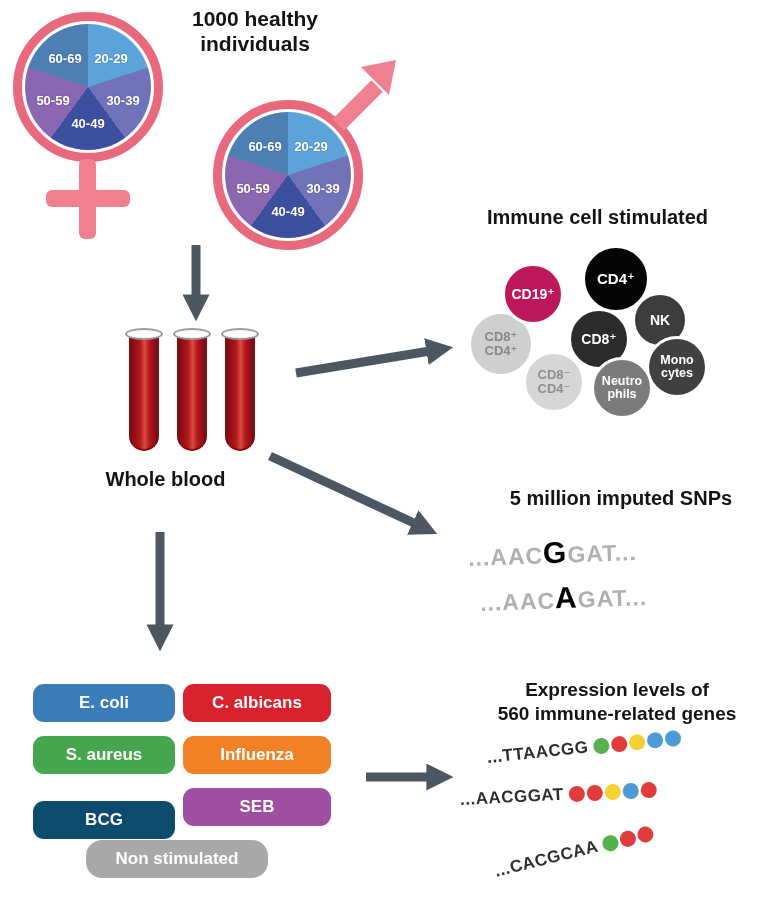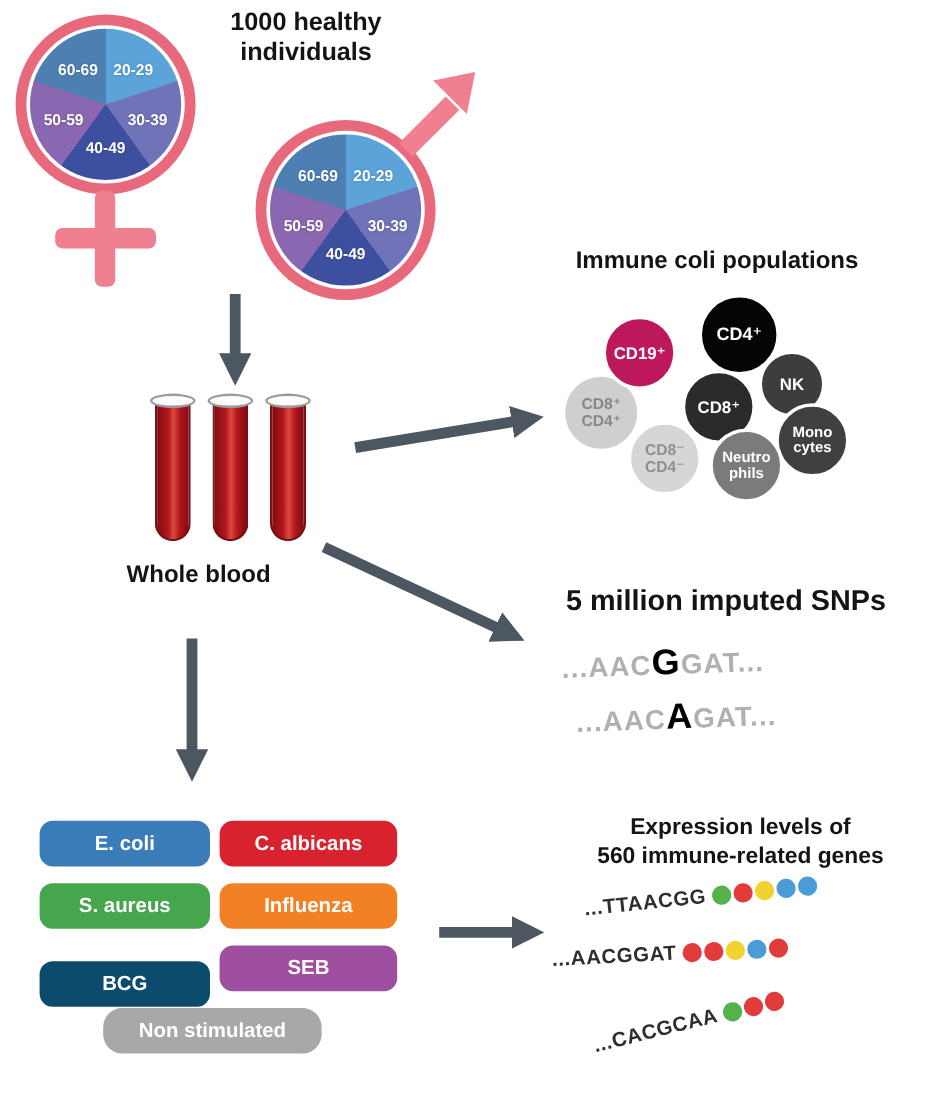--- a/index.html
+++ b/index.html
@@ -3,21 +3,21 @@
 <meta charset="utf-8">
 <style>
   html,body{margin:0;padding:0;background:#fff;}
   .canvas{position:relative;width:771px;height:922px;background:#ffffff;overflow:hidden;
           font-family:"Liberation Sans","DejaVu Sans",sans-serif;}
 
   
   .fig-title{position:absolute;font-weight:bold;color:#141414;text-align:center;}
   #t-main{left:170px;top:6px;width:170px;font-size:21px;line-height:1.2;}
   #t-cells{left:450px;top:206px;width:295px;font-size:20px;}
-  #t-snps{left:460px;top:487px;width:290px;font-size:24px;}
+  #t-snps{left:476px;top:487px;width:290px;font-size:20px;}
   #t-expr{left:458px;top:678px;width:318px;font-size:19px;line-height:1.25;}
   #t-blood{left:88px;top:468px;width:155px;font-size:20px;}
 
   
   .gender{position:absolute;}
   #female{left:13px;top:12px;width:150px;height:232px;}
   #male{left:213px;top:100px;width:150px;height:150px;}
   .g-ring{position:absolute;left:0;top:0;width:150px;height:150px;border-radius:50%;
           border:9px solid #e7697b;background:#fff;box-sizing:border-box;}
   .pie{position:absolute;inset:3px;border-radius:50%;}
@@ -81,21 +81,21 @@
 
   
   #overlay{position:absolute;inset:0;pointer-events:none;}
 </style>
 </head>
 <body>
 
 <div class="canvas">
 
   <div class="fig-title" id="t-main">1000 healthy individuals</div>
-  <div class="fig-title" id="t-cells">Immune coli populations</div>
+  <div class="fig-title" id="t-cells">Immune cell stimulated</div>
   <div class="fig-title" id="t-snps">5 million imputed SNPs</div>
   <div class="fig-title" id="t-expr">
     <div>Expression levels of</div>
     <div>560 immune-related genes</div>
   </div>
   <div class="fig-title" id="t-blood">Whole blood</div>
 
   <div class="gender" id="female">
     <div class="g-ring" style="border-color: rgb(231, 105, 123);">
       <div class="pie" style="background: conic-gradient(rgb(91, 163, 217) 0deg, rgb(91, 163, 217) 72deg, rgb(113, 115, 184) 72deg, rgb(113, 115, 184) 144deg, rgb(61, 79, 159) 144deg, rgb(61, 79, 159) 216deg, rgb(138, 103, 176) 216deg, rgb(138, 103, 176) 288deg, rgb(77, 127, 179) 288deg, rgb(77, 127, 179) 360deg);">

